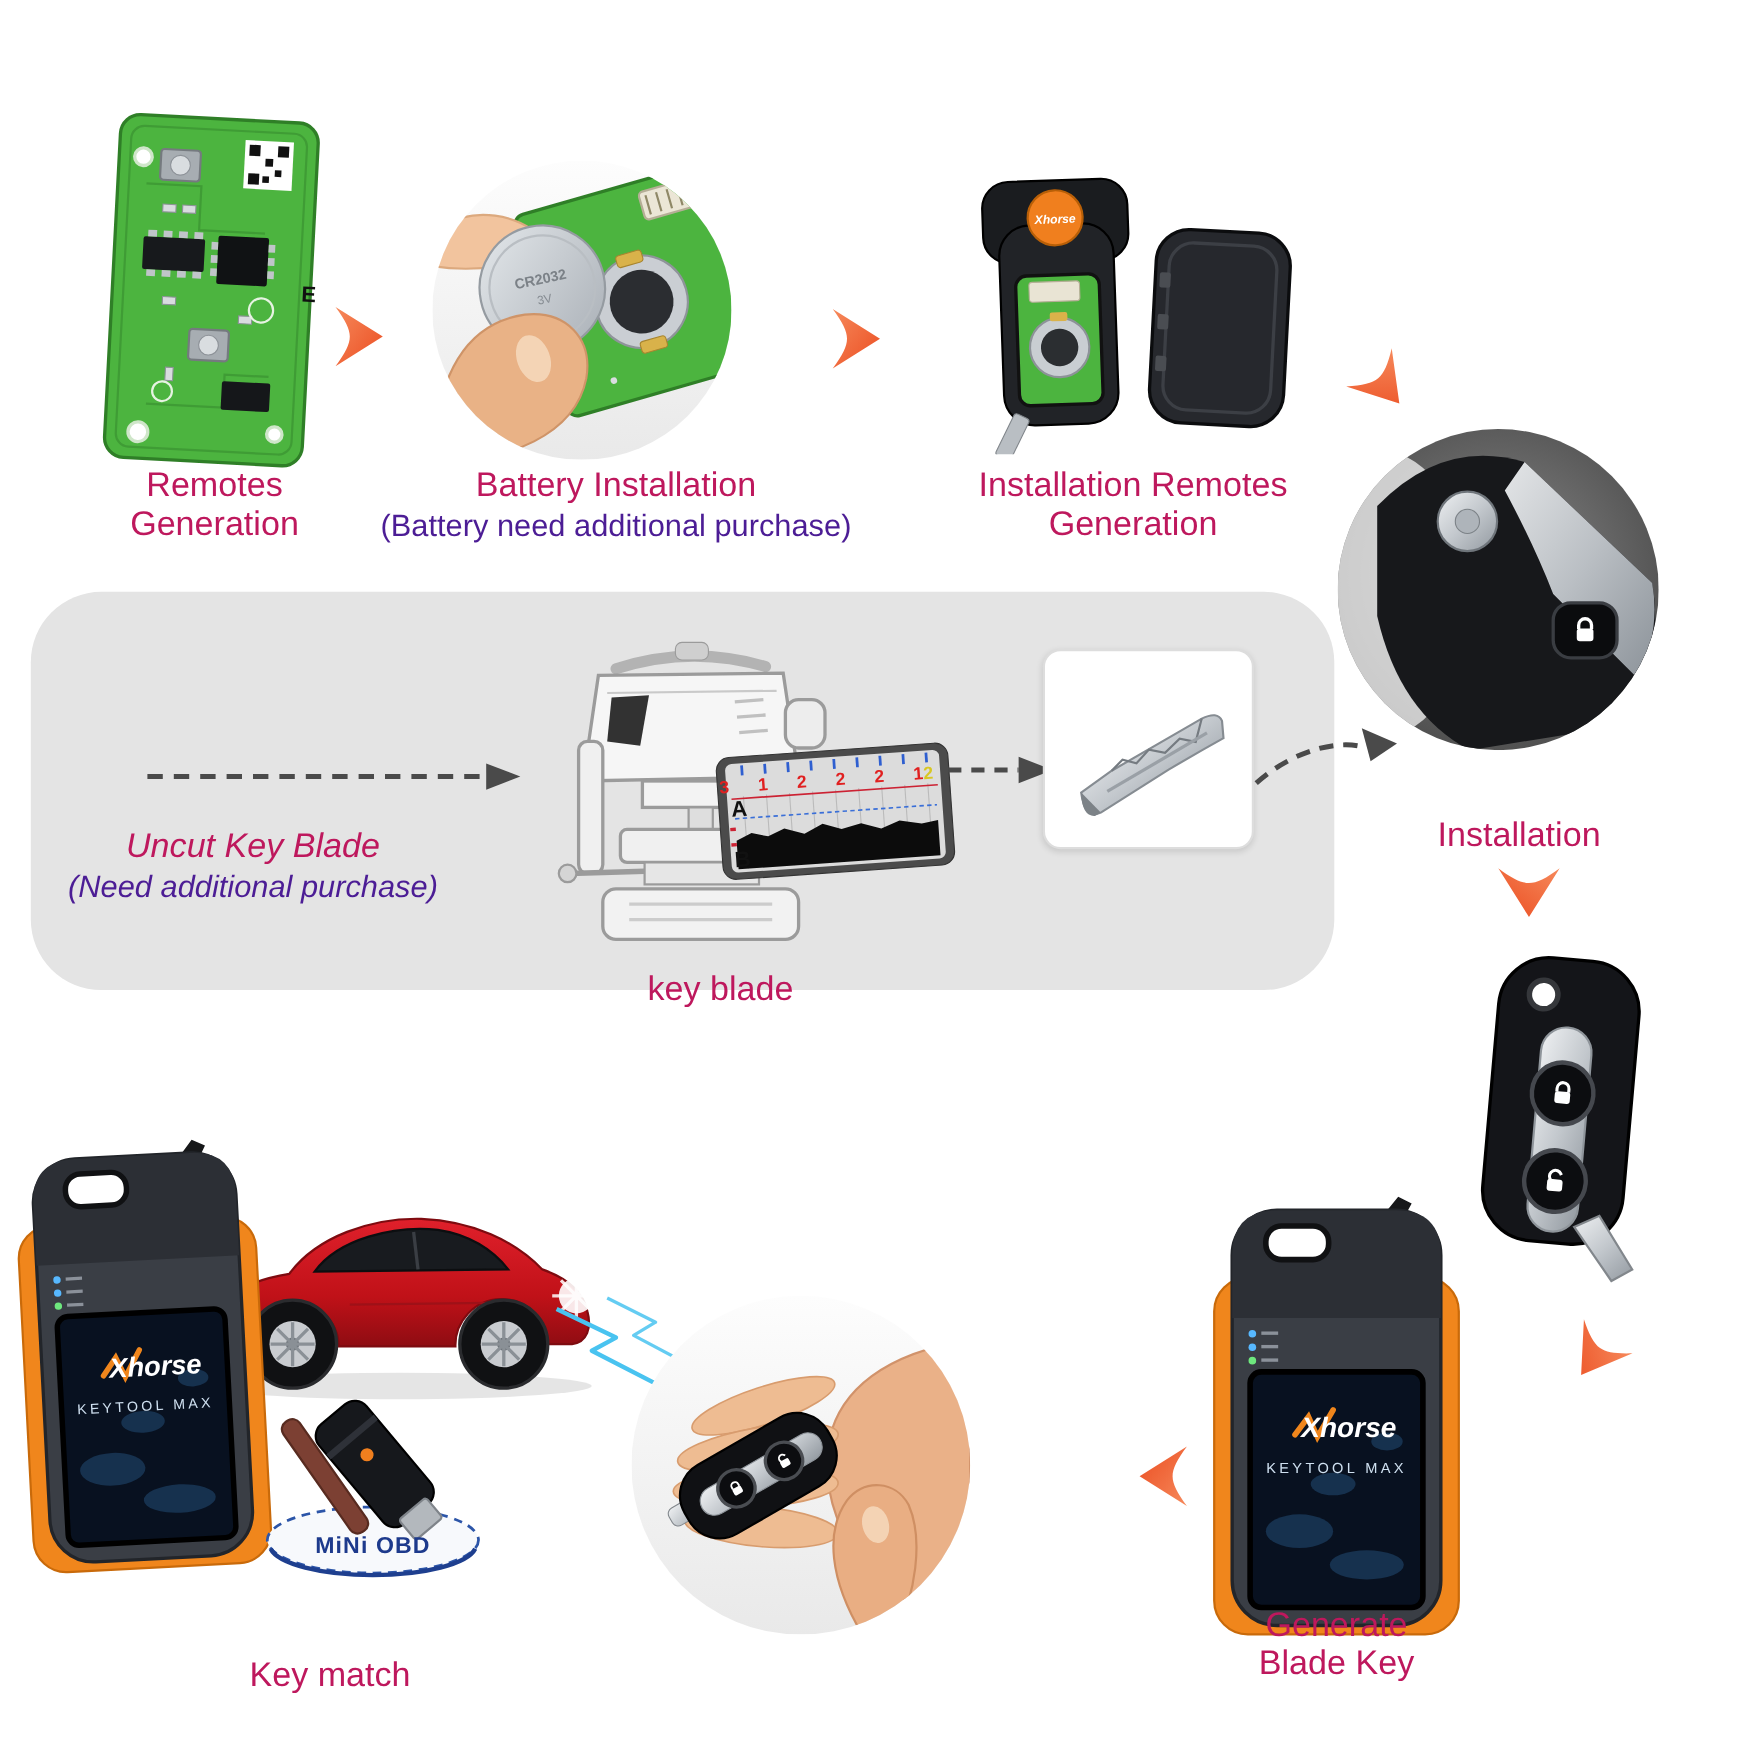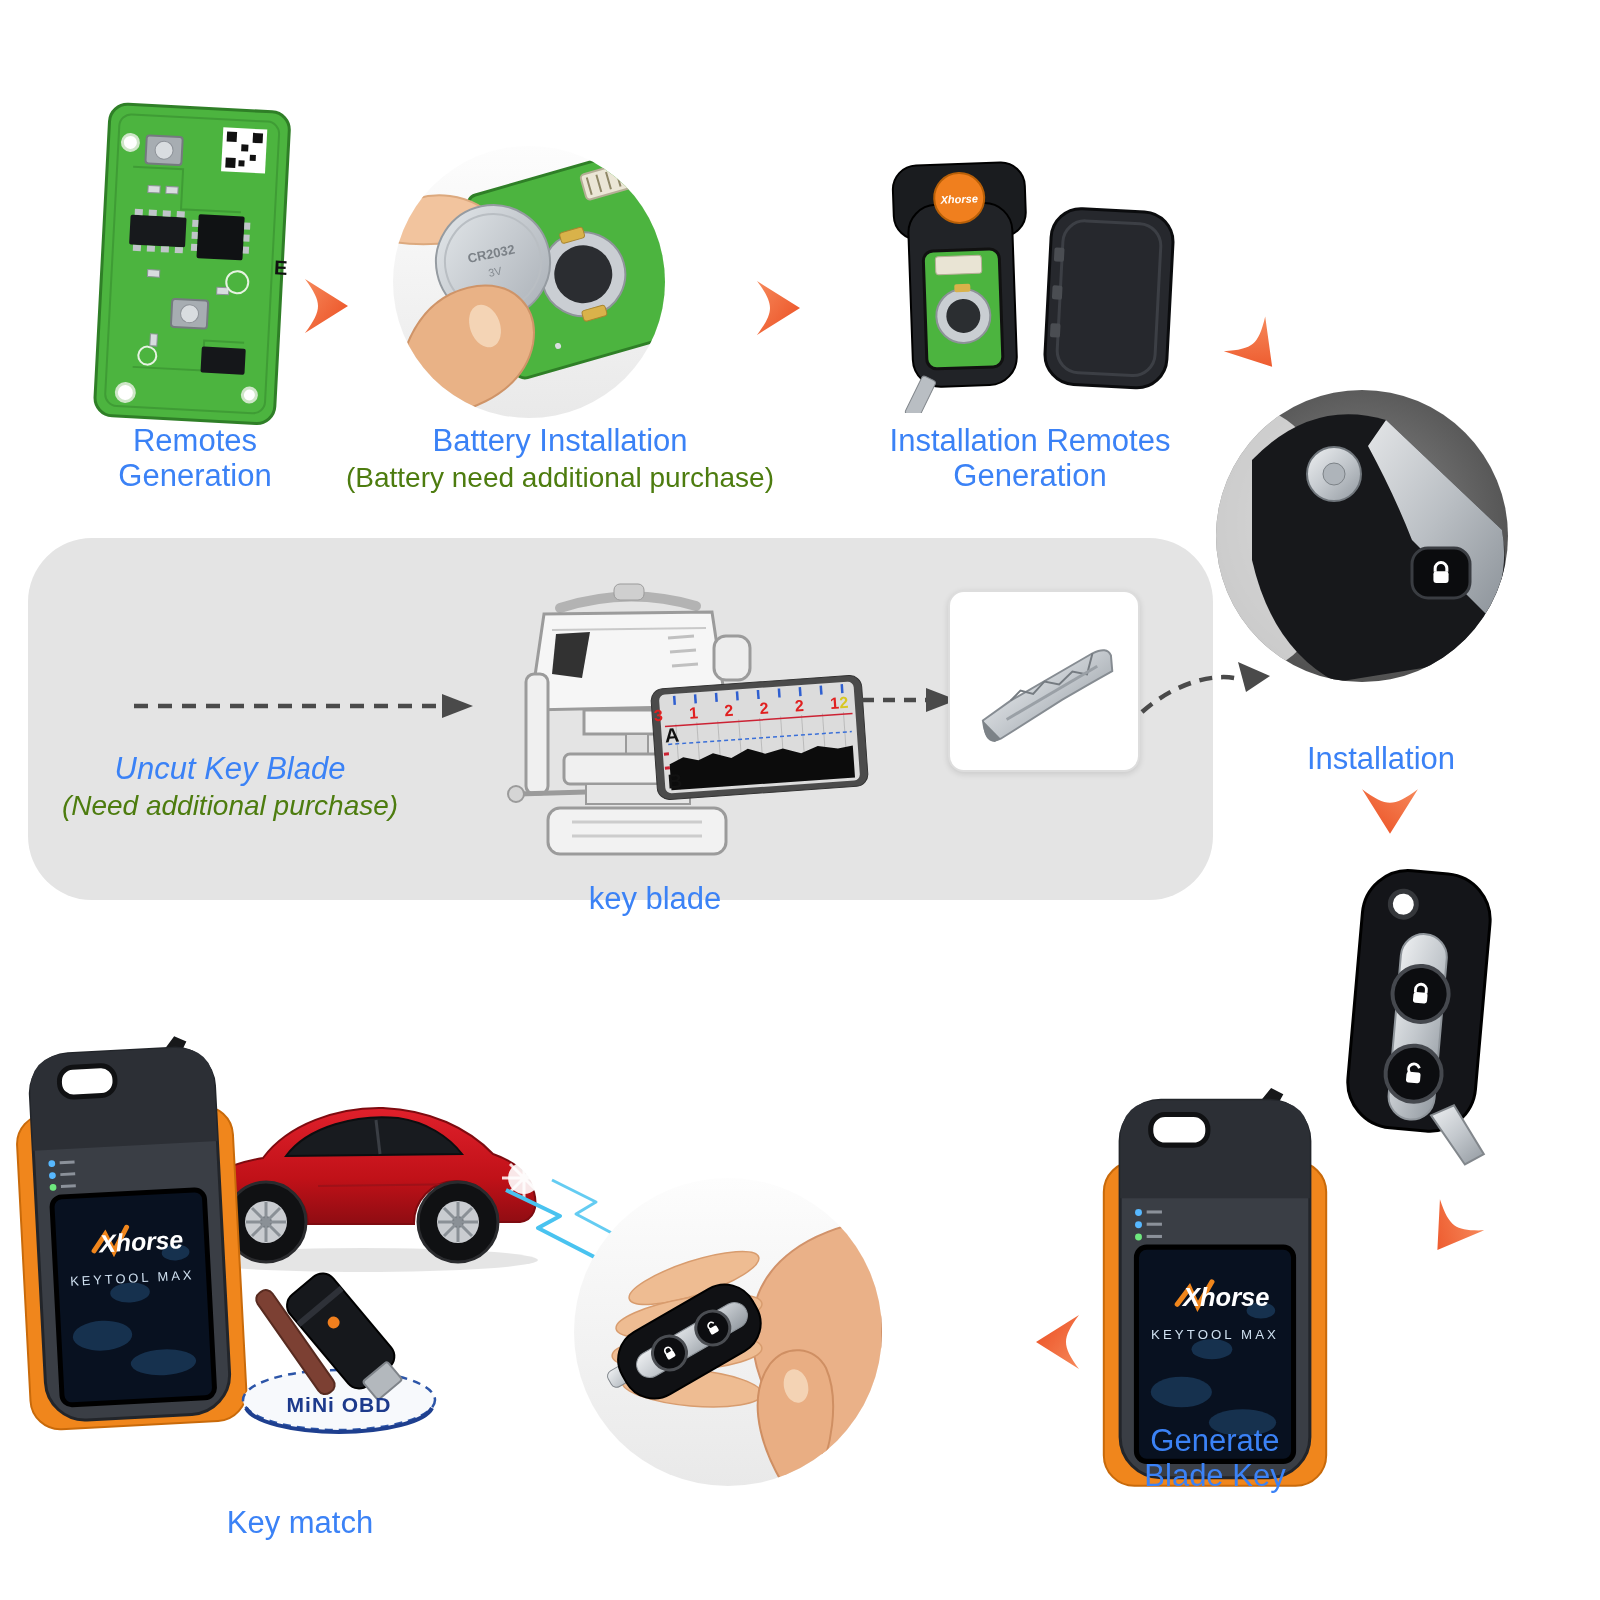--- a/index.html
+++ b/index.html
@@ -2,22 +2,22 @@
 <html><head>
 <meta charset="utf-8">
 <style>
   html,body{margin:0;padding:0;background:#fff;}
   .canvas{position:relative;width:1600px;height:1600px;background:#fff;overflow:hidden;
           font-family:"Liberation Sans",sans-serif;color:#111;}
   .abs{position:absolute;}
   .title-wrap{position:absolute;left:0;right:0;top:14px;text-align:center;}
   .title{display:inline-block;font-size:74px;font-weight:bold;letter-spacing:0px;
          transform:scaleX(.88);margin:0;color:#000;}
-  .label{font-size:31px;color:#3b82f6;text-align:center;line-height:1.12;}
-  .note{font-size:28px;color:#4d7c0f;text-align:center;line-height:1.1;margin-top:4px;}
+  .label{font-size:31px;color:#be185d;text-align:center;line-height:1.12;}
+  .note{font-size:28px;color:#4c1d95;text-align:center;line-height:1.1;margin-top:4px;}
   .band{background:#e4e4e4;border-radius:64px;}
   .circle-photo{border-radius:50%;overflow:hidden;}
   svg{display:block;}
   .chev svg{width:100%;height:100%;}
   .defs{position:absolute;width:0;height:0;overflow:hidden;}
 </style>
 </head>
 <body>
 
 <svg class="defs" aria-hidden="true">
@@ -369,21 +369,21 @@
     <svg viewBox="0 0 52 60">
         <path d="M5 3 L48 30 L5 57 C14 45 18 37 18 30 C18 23 14 15 5 3 Z" fill="url(#gradOrange)"></path>
       </svg>
   </div>
 
   <div class="abs" style="left:1096px;top:1086px;width:238px;height:408px;">
     <svg viewBox="0 0 230 400" width="238" height="408">
         <use href="#sym-keytool"></use>
       </svg>
   </div>
-  <div class="abs label" style="left:1085px;top:1424px;width:260px;">
+  <div class="abs label" style="left:1085px;top:1460px;width:260px;">
     <div>Generate</div>
     <div>Blade Key</div>
   </div>
 
   <div class="abs chev" style="left:1032px;top:1312px;width:52px;height:60px;transform:rotate(180deg);">
     <svg viewBox="0 0 52 60">
         <path d="M5 3 L48 30 L5 57 C14 45 18 37 18 30 C18 23 14 15 5 3 Z" fill="url(#gradOrange)"></path>
       </svg>
   </div>
 

